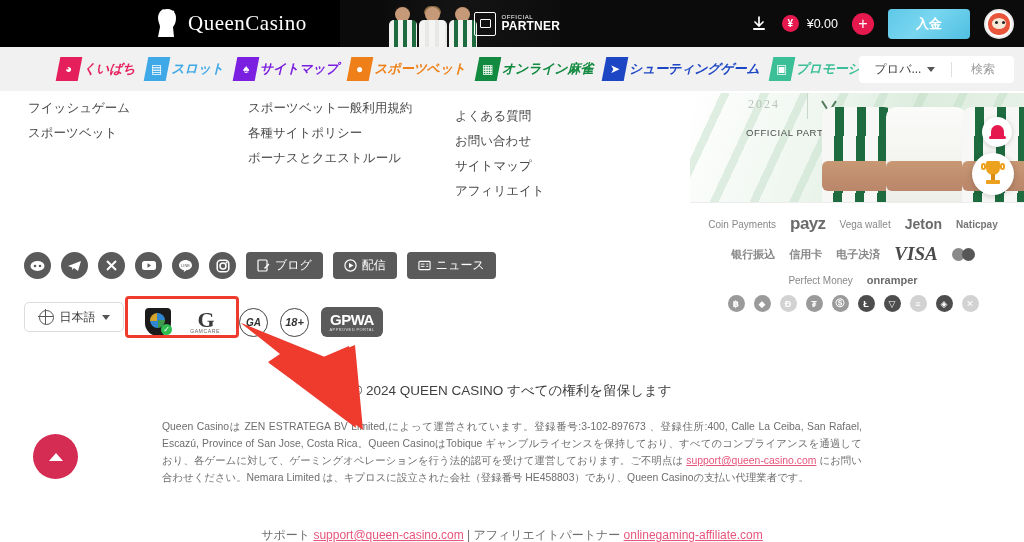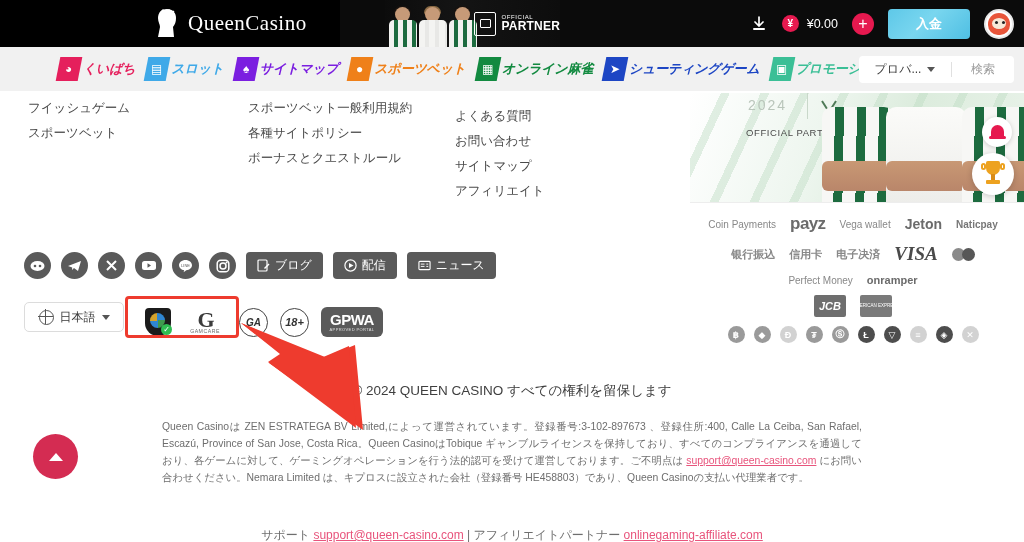--- a/index.html
+++ b/index.html
@@ -103,21 +103,21 @@
   .search-box { width:62px; text-align:center; font-size:12px; color:#9b9b9b; cursor:text; }
 
   
   .promo {
     position:absolute; right:0; top:93px; width:334px; height:110px;
     background:linear-gradient(110deg,#ffffff 0%,#eef6ef 38%,#dcecdd 62%,#eaf3ea 100%);
     overflow:hidden; border-bottom:1px solid #ededed;
   }
   .promo-stripes { position:absolute; inset:0;
     background:repeating-linear-gradient(115deg, rgba(255,255,255,0) 0 28px, rgba(190,220,195,.45) 28px 36px); }
-  .promo-date { position:absolute; left:58px; top:4px; font-size:14px; color:#b9c5ba; letter-spacing:2px; }
+  .promo-date { position:absolute; left:58px; top:4px; font-size:12px; color:#b9c5ba; letter-spacing:2px;font-family:Liberation Serif, serif; }
   .promo-vline { position:absolute; left:117px; top:0px; width:1px; height:26px; background:#c9d8ca; }
   .promo-v { position:absolute; left:130px; top:6px; width:18px; height:16px; }
   .promo-op { position:absolute; left:56px; top:34px; font-size:9.5px; color:#4a4a4a; letter-spacing:.6px; }
   .promo-players { position:absolute; left:132px; top:4px; width:200px; height:106px; }
   .pp { position:absolute; bottom:0; width:72px; height:96px;
         background:repeating-linear-gradient(91deg,#f7f7f5 0 13px,#1d6b3f 13px 22px);
         border-radius:10px 10px 0 0; }
   .pp.mid { background:linear-gradient(180deg,#fbfbf9,#ededea); width:80px; }
   .arms { position:absolute; left:0; bottom:12px; width:100%; height:30px;
           background:linear-gradient(180deg,#c89874,#b9866a); border-radius:6px; }
@@ -527,24 +527,20 @@
       <span class="pay" style="font-size:19px;font-weight:bold;font-style:italic;color:#4a4a4a;font-family:'Liberation Serif',serif">VISA</span>
       <span class="pay">
         <span style="display:inline-block;width:13px;height:13px;border-radius:50%;background:#8a8a8a"></span>
           <span style="display:inline-block;width:13px;height:13px;border-radius:50%;background:#575757;margin-left:-6px"></span>
       </span>
     </div>
     <div class="pay-row">
       <span class="pay">Perfect Money</span>
       <span class="pay" style="font-size:11px;font-weight:bold;color:#6b6b6b">onramper</span>
     </div>
-    <div class="pay-row">
-      <span class="pay card-ico" style="background:#6e6e6e;color:#fff;font-size:11px;font-weight:bold;justify-content:center;font-style:italic">JCB</span>
-      <span class="pay card-ico" style="background:#7a7a7a;color:#fff;font-size:4.5px;justify-content:center;text-align:center;line-height:1.2">AMERICAN EXPRESS</span>
-    </div>
     <div class="crypto-row">
       <span class="cryp mid">฿</span>
       <span class="cryp mid">◆</span>
       <span class="cryp">Ð</span>
       <span class="cryp mid">₮</span>
       <span class="cryp mid">Ⓢ</span>
       <span class="cryp dark">Ł</span>
       <span class="cryp dark">▽</span>
       <span class="cryp">≡</span>
       <span class="cryp dark">◈</span>

